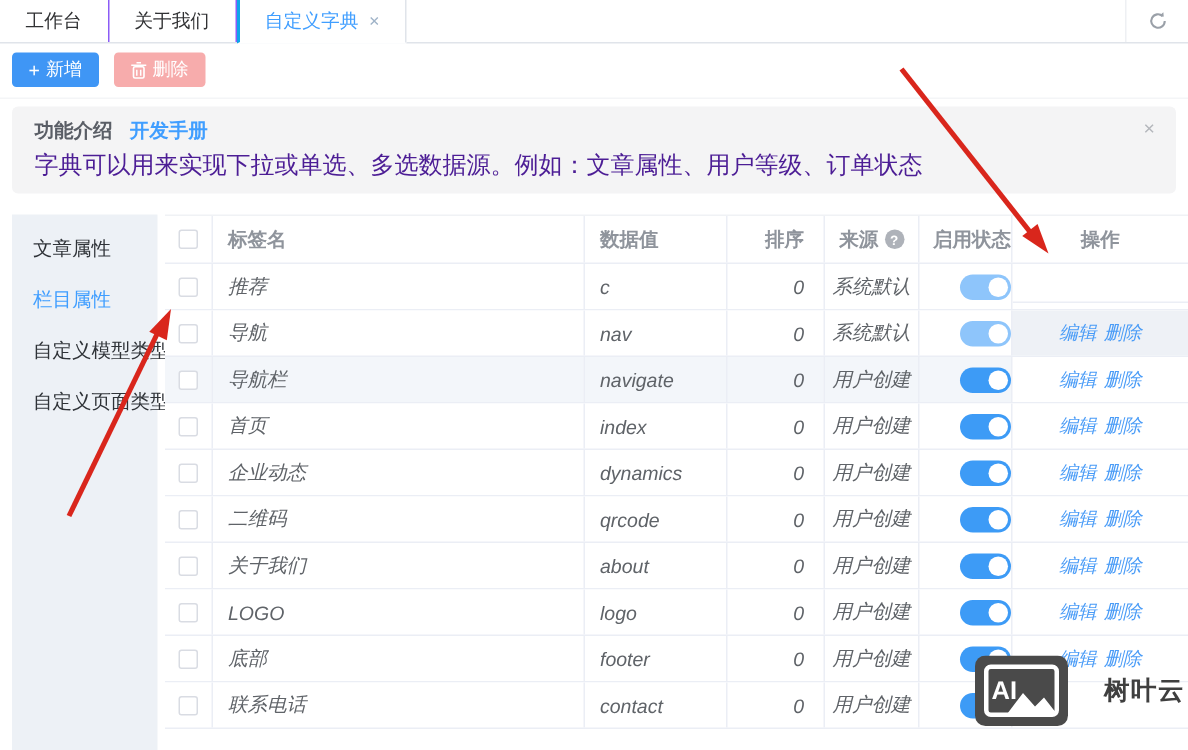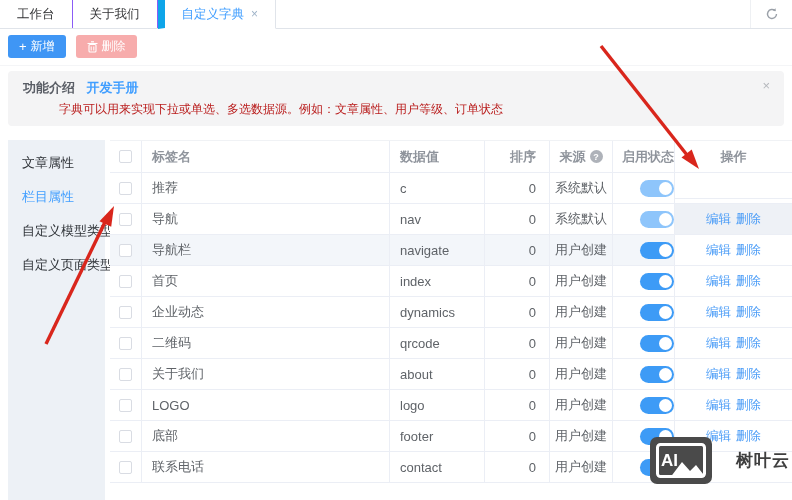--- a/index.html
+++ b/index.html
@@ -4,51 +4,51 @@
 <style>
   * { margin:0; padding:0; box-sizing:border-box; }
   html,body { background:#fff; }
   body { font-family:"Liberation Sans","DejaVu Sans",sans-serif; }
   #app { position:relative; width:792px; height:500px; background:#fff; overflow:hidden; }
 
   
   .tabbar { display:flex; height:29px; border-bottom:1px solid #e0e4ea; align-items:stretch; }
   .tab { display:flex; align-items:center; padding:0 17px; font-size:12.5px; color:#303133; cursor:pointer; }
   .tab.b-r { border-right:1px solid #8b5cf6; }
-  .tab.active { color:#409eff; background:#fff; border-left:7px solid #0ea5e9; border-right:1px solid #e0e4ea; border-bottom:1px solid #fff; margin-bottom:-1px; }
+  .tab.active { color:#409eff; background:#fff; border-left:2px solid #0ea5e9; border-right:1px solid #e0e4ea; border-bottom:1px solid #fff; margin-bottom:-1px; }
   .tab .close { margin-left:7px; font-size:12px; color:#9fb3c8; line-height:1; }
   .tab-refresh { margin-left:auto; width:42px; display:flex; align-items:center; justify-content:center; border-left:1px solid #eef0f3; cursor:pointer; }
 
   
   .toolbar { display:flex; gap:10px; padding:6px 8px 7px 8px; border-bottom:1px solid #f4f5f7; }
   .btn { display:inline-flex; align-items:center; gap:4px; height:23px; padding:0 11px; border:none; border-radius:3px; font-size:12px; color:#fff; cursor:pointer; font-family:inherit; }
   .btn-add { background:#3f96f5; }
   .btn-del { background:#f7acac; cursor:not-allowed; }
   .btn .plus { font-size:13px; line-height:1; }
 
   
   .banner { position:relative; margin:5px 8px 7px 8px; background:#f4f4f5; border-radius:4px; padding:7px 30px 8px 15px; }
   .banner-title { font-size:13px; color:#5a5e66; font-weight:bold; }
   .banner-link { font-size:13px; color:#409eff; font-weight:bold; margin-left:7px; cursor:pointer; }
-  .banner-desc { font-size:12px; color:#b91c1c; margin-top:4px;margin-left:36px; }
+  .banner-desc { font-size:16px; color:#4c1d95; margin-top:4px; }
   .banner-close { position:absolute; right:14px; top:8px; font-size:13px; color:#b4b7bc; cursor:pointer; line-height:1; }
 
   
   .content { display:flex; align-items:flex-start; padding:7px 0 0 8px; }
   .sidebar { width:97px; min-height:381px; background:#edf1f6; padding-top:6px; flex:none; }
   .side-item { height:34px; line-height:34px; padding-left:14px; font-size:13px; color:#2f3338; cursor:pointer; white-space:nowrap; }
   .side-item.active { color:#409eff; }
 
   
   .table { flex:1; margin-left:5px; font-size:13px; border-top:1px solid #f0f2f5; }
   .thead, .row { display:flex; }
   .cell { display:flex; align-items:center; padding:0 10px; box-sizing:border-box; min-width:0; overflow:hidden; }
   .cell + .cell { border-left:1px solid #ebeef5; }
   .thead { height:32px; color:#8f949c; font-weight:bold; border-bottom:1px solid #ebeef5; }
-  .row { height:31px; color:#5f6368; border-bottom:1px solid #ebeef5; background:#fff; }
+  .row { height:31px; color:#5f6368; border-bottom:1px solid #ebeef5; background:#fff;font-style:italic; }
   .row.hovered .cell { background:#f3f6fa; }
   .row.hovered .c-op { background:#fff; }
   .row.tintop .c-op { background:#eef1f6; }
   .row.first .c-op { position:relative; }
   .row.first .c-op::after { content:""; position:absolute; left:0; right:0; bottom:4px; border-bottom:1px solid #ebeef5; }
   .c-check { width:31px; justify-content:center; padding:0; flex:none; }
   .c-label { width:248px; flex:none; }
   .c-value { width:95px; flex:none; }
   .c-sort  { width:65px; flex:none; justify-content:flex-end; padding-right:13px; }
   .c-source{ width:63px; flex:none; justify-content:center; padding:0 4px; }

